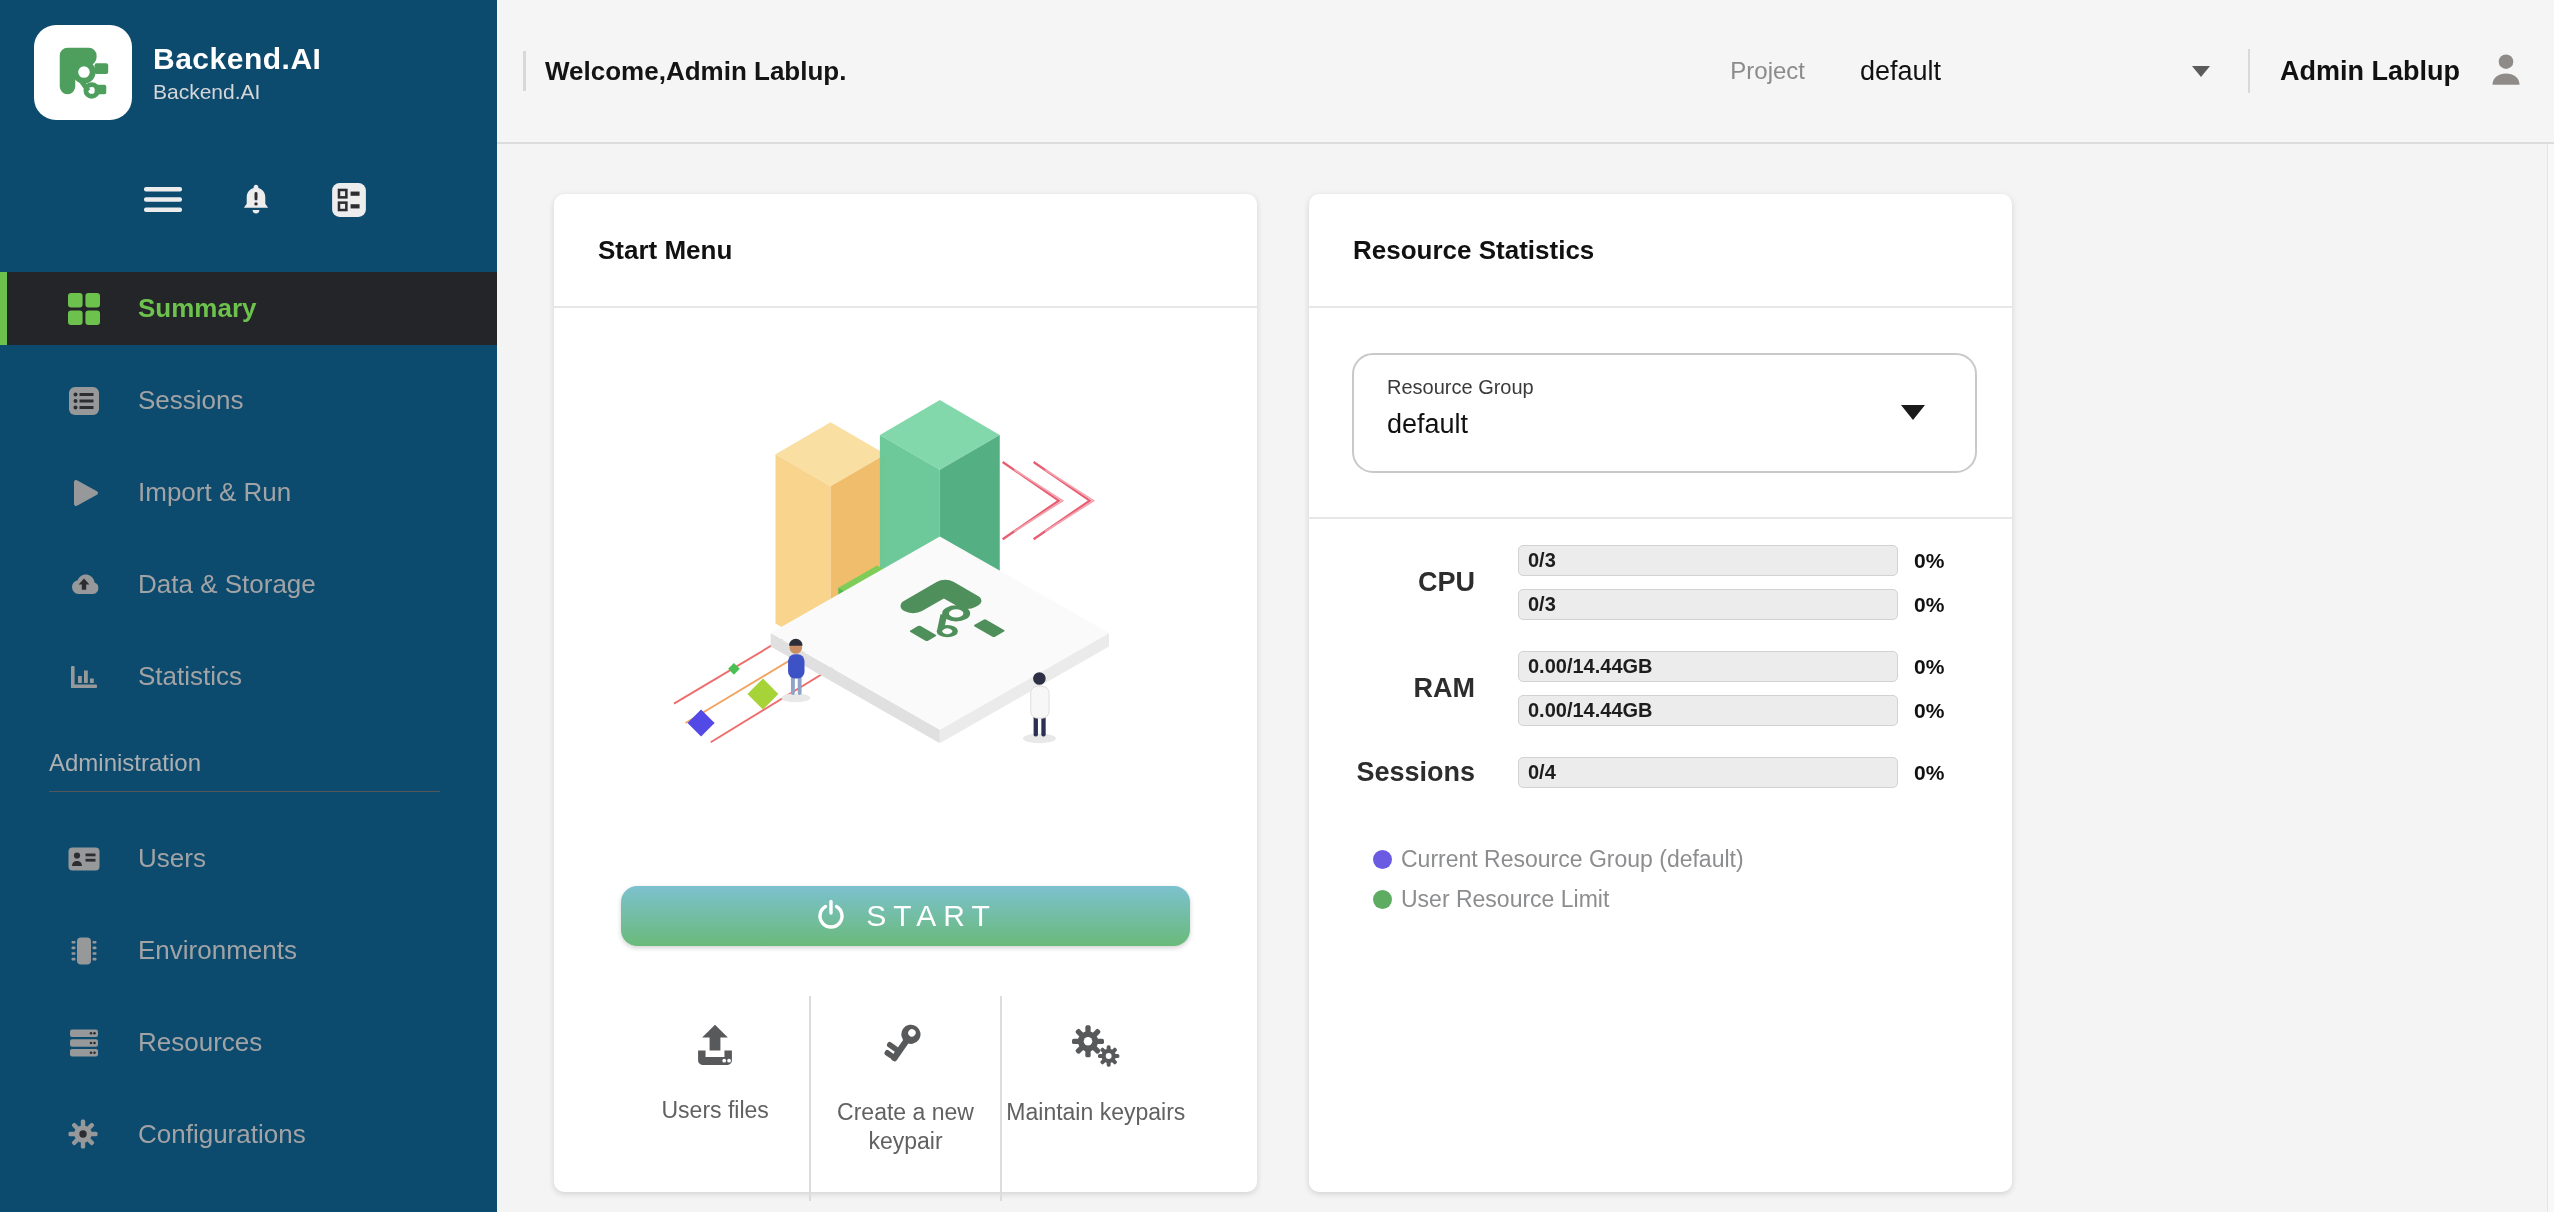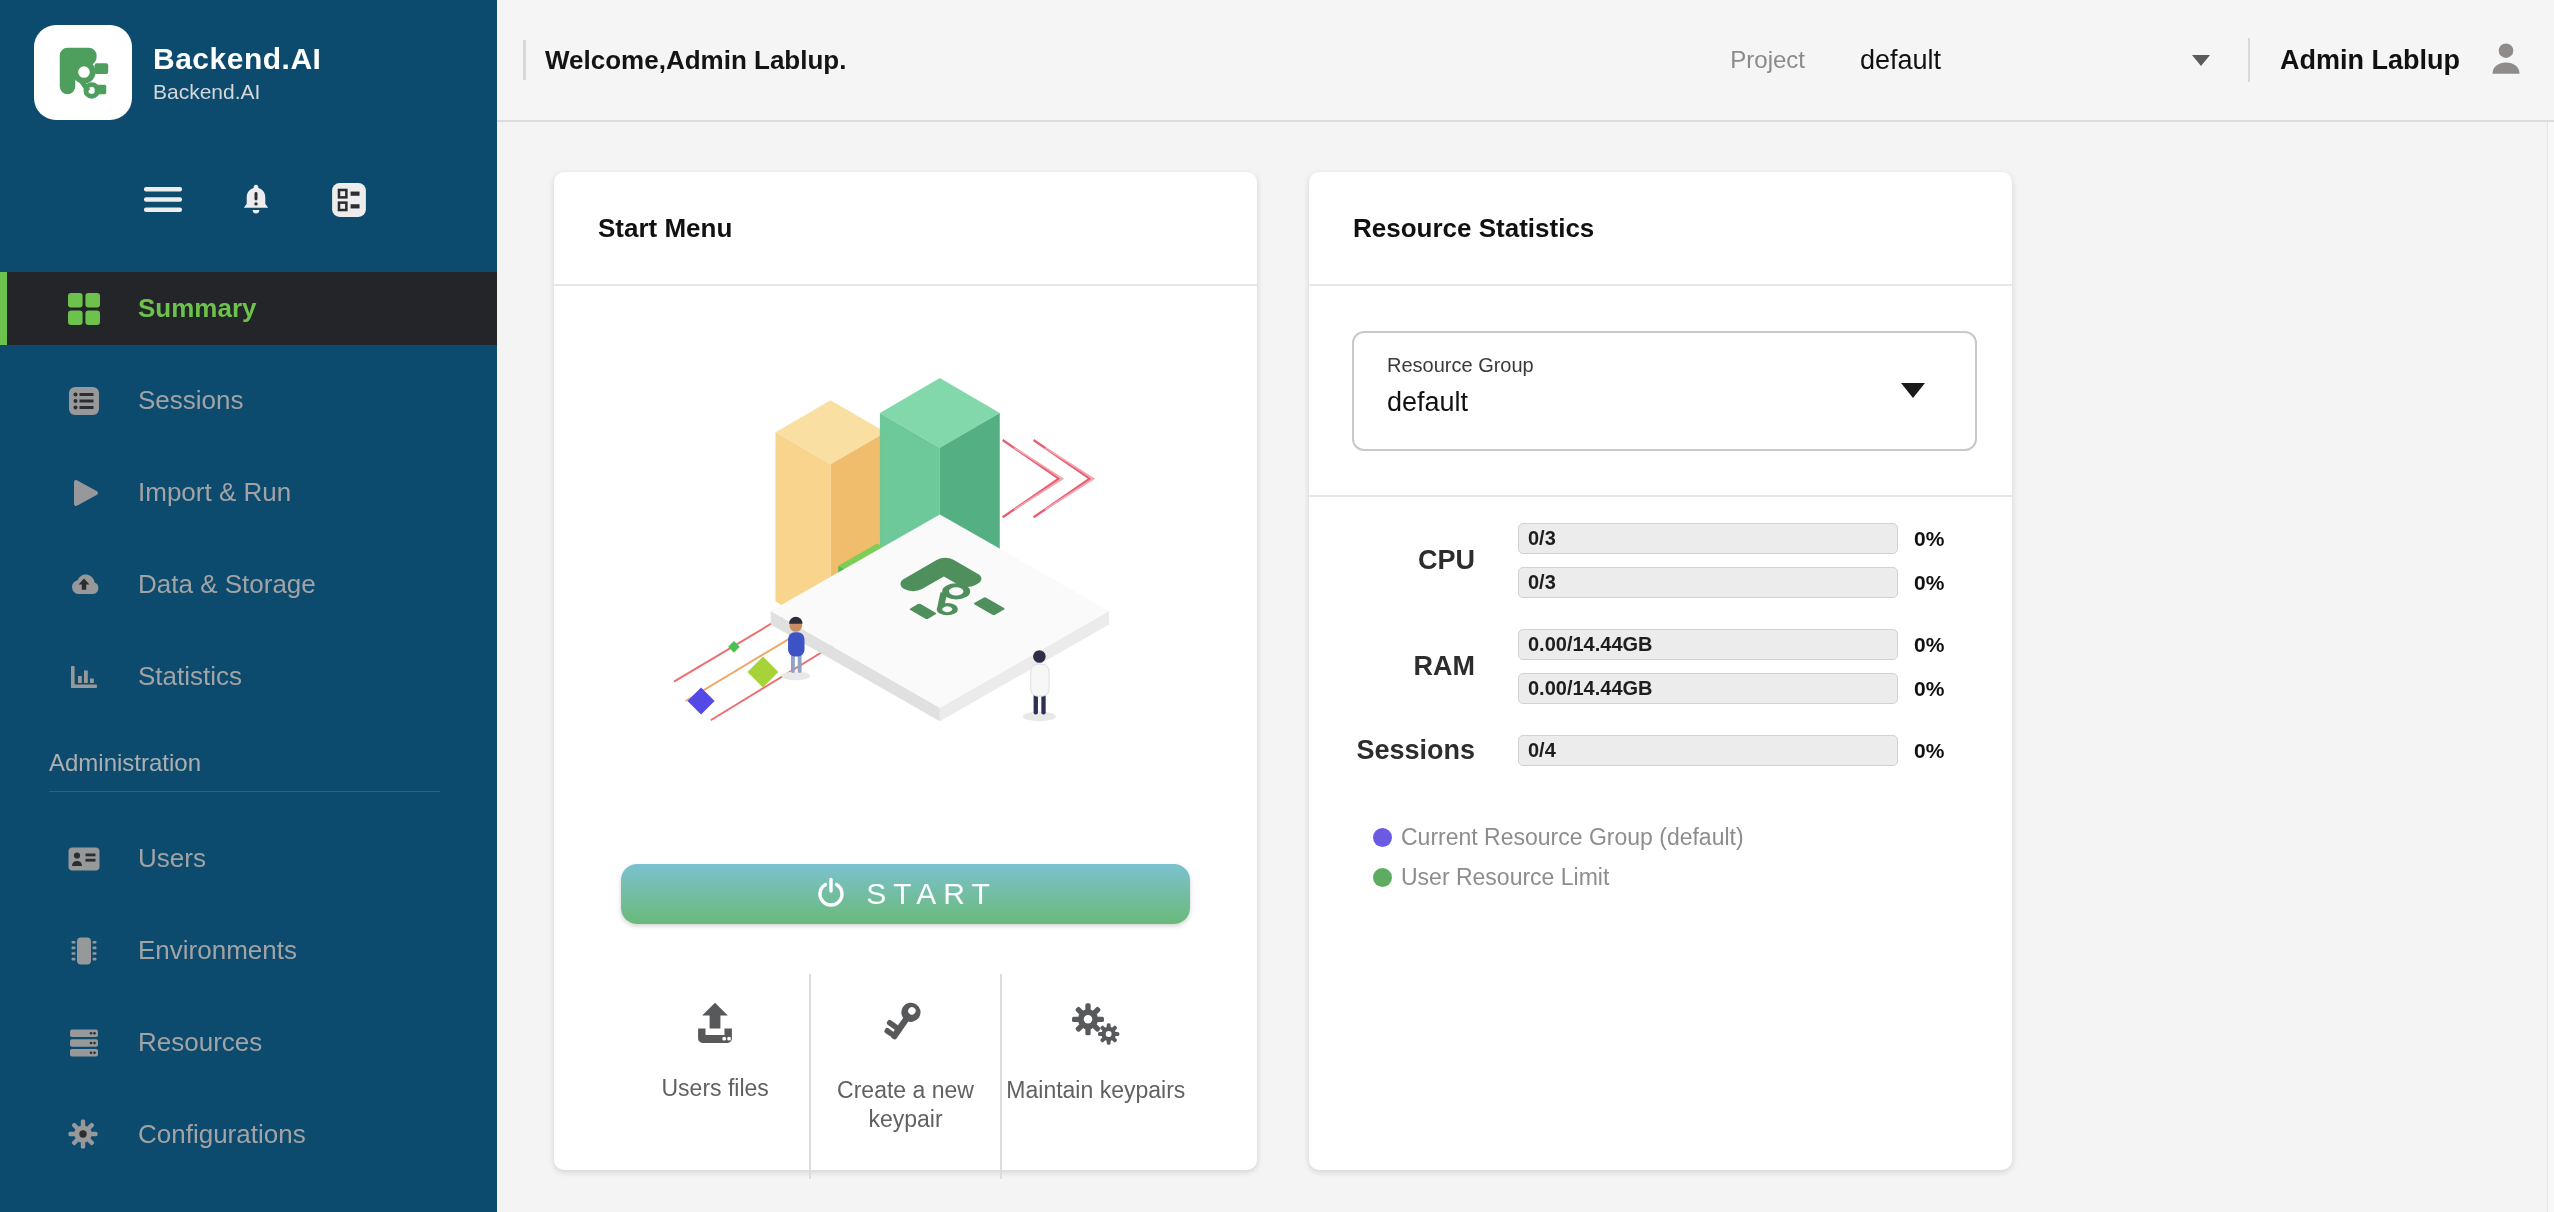--- a/index.html
+++ b/index.html
@@ -24,21 +24,21 @@
   .menu-item.active { background:#232528; }
   .menu-item.active::before { content:""; position:absolute; left:0; top:0; bottom:0; width:7px; background:#6cc24c; }
   .menu-item.active .mi-label { color:#6cc24c; font-weight:bold; }
 
   .section-label { margin:36px 0 4px 49px; font-size:24px; color:#aeafb1; }
   .section-divider { margin:14px 0 0 49px; width:391px; border:none; border-top:1px solid #55565a; }
   .menu.admin { margin-top:30px; }
 
   
   .main { flex:1; display:flex; flex-direction:column; position:relative; }
-  .topbar { height:122px; background:#f5f5f6; border-bottom:2px solid #dcdcde; display:flex; align-items:center; padding:0 30px 0 26px; }
+  .topbar { height:144px; background:#f5f5f6; border-bottom:2px solid #dcdcde; display:flex; align-items:center; padding:0 30px 0 26px; }
   .topbar-tick { width:3px; height:40px; background:#d8d8d8; margin-right:19px; flex:none; }
   .welcome { font-size:26px; font-weight:bold; color:#141414; }
   .topbar-spacer { flex:1; }
   .project-label { font-size:24px; color:#8b8b8b; margin-right:55px; }
   .project-select { display:flex; align-items:center; width:350px; cursor:pointer; }
   .project-value { font-size:27px; color:#111; }
   .caret-down { width:0; height:0; border-left:9px solid transparent; border-right:9px solid transparent; border-top:11px solid #5b5b5b; margin-left:auto; }
   .topbar-divider { width:2px; height:44px; background:#d9d9d9; margin:0 30px 0 38px; }
   .user-name { font-size:27px; font-weight:bold; color:#111; margin-right:28px; }
 
@@ -55,21 +55,21 @@
   .illustration { display:block; margin:30px auto 0 auto; }
   .start-btn { display:flex; align-items:center; justify-content:center; gap:18px; margin:128px auto 0 auto; width:569px; height:60px; border:none; border-radius:16px; cursor:pointer; background:linear-gradient(180deg,#7cc1cf 0%,#69ba79 100%); box-shadow:0 2px 5px rgba(0,0,0,.18); }
   .start-label { color:#fff; font-size:30px; letter-spacing:7px; font-weight:500; }
   .actions { display:flex; margin:50px 67px 0 67px; height:205px; }
   .action { flex:1; display:flex; flex-direction:column; align-items:center; padding-top:26px; cursor:pointer; }
   .action + .action { border-left:2px solid #dcdcdc; }
   .action-label { margin-top:24px; font-size:23px; color:#616161; text-align:center; line-height:1.25; max-width:190px; }
 
   
   .select-section { padding:45px 43px 44px 43px; border-bottom:2px solid #e7e7e8; }
-  .rg-select { width:625px; height:120px; border:2px solid #c9c9c9; border-radius:12px; padding:21px 0 0 33px; position:relative; cursor:pointer; background:#fff; }
+  .rg-select { width:625px; height:120px; border:2px solid #c9c9c9; border-radius:21px; padding:21px 0 0 33px; position:relative; cursor:pointer; background:#fff; }
   .rg-label { font-size:20px; color:#3a3a3a; }
   .rg-value { font-size:27px; color:#111; margin-top:10px; }
   .rg-caret { position:absolute; right:50px; top:50px; width:0; height:0; border-left:12px solid transparent; border-right:12px solid transparent; border-top:15px solid #1a1a1a; }
 
   .meters { padding-top:26px; }
   .meter-group { display:flex; align-items:center; margin-bottom:31px; }
   .meter-label { width:166px; text-align:right; font-size:27px; font-weight:bold; color:#2d2d2d; flex:none; }
   .meter-bars { margin-left:43px; display:flex; flex-direction:column; gap:13px; }
   .bar-row { display:flex; align-items:center; }
   .bar { width:380px; height:31px; background:#ececec; border:1px solid #d2d2d2; border-radius:5px; display:flex; align-items:center; padding-left:9px; overflow:hidden; }

